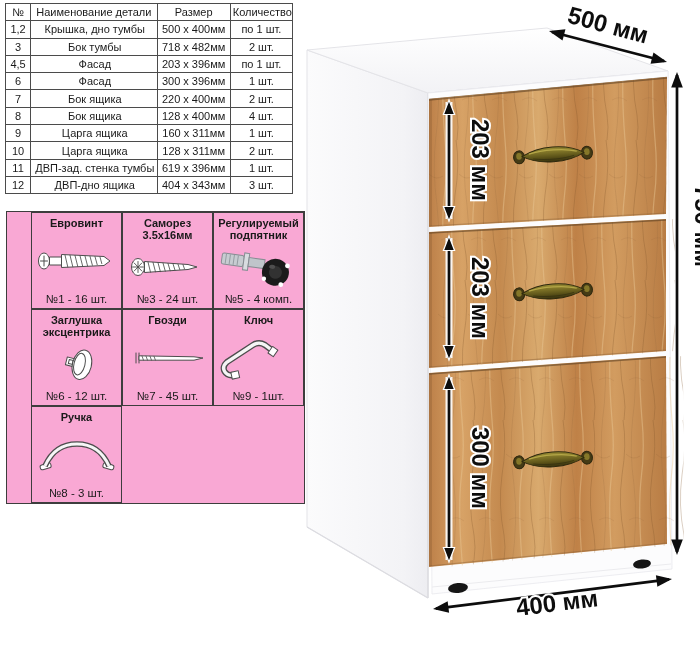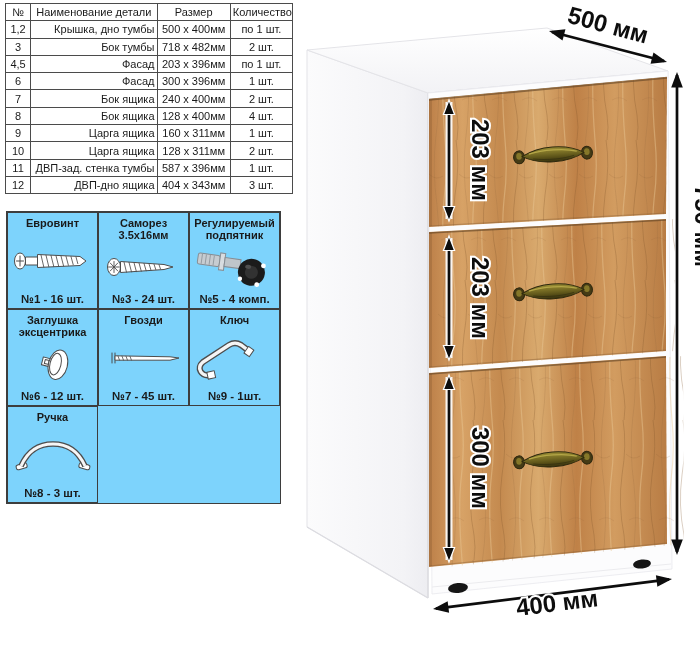--- a/index.html
+++ b/index.html
@@ -2,32 +2,32 @@
 <html><head>
 <meta charset="utf-8">
 <style>
   html,body{margin:0;padding:0;background:#fff;}
   .canvas{position:relative;width:700px;height:648px;background:#ffffff;overflow:hidden;
           font-family:"Liberation Sans",sans-serif;color:#1a1a1a;}
   
   .parts{position:absolute;left:5px;top:3px;border-collapse:collapse;table-layout:fixed;width:288px;}
   .parts th,.parts td{border:1.5px solid #4b4b4b;font-size:11px;font-weight:400;
           height:16.3px;padding:0 2px;text-align:center;white-space:nowrap;overflow:hidden;}
-  .parts td.nm{text-align:right;padding-left:4px;}
+  .parts td.nm{text-align:center;padding-left:4px;}
   .c-no{width:25px}.c-name{width:126px}.c-size{width:73px}.c-qty{width:62px}
   
   .hw{position:absolute;left:6px;top:211px;width:273px;height:291px;display:grid;
       grid-template-columns:repeat(3,1fr);grid-template-rows:repeat(3,1fr);
-      border:1.4px solid #3d3d3d;background:#7dd3fc;}
+      border:1.4px solid #3d3d3d;background:#f9a8d4;padding-left:24px;}
   .hw-cell{border:1.4px solid #3d3d3d;display:flex;flex-direction:column;align-items:center;
       justify-content:space-between;padding:4px 2px 3px 2px;min-height:0;}
   .hw-name{font-size:11px;font-weight:bold;text-align:center;line-height:1.12;}
   .hw-icon{flex:1;display:flex;align-items:center;justify-content:center;min-height:0;width:100%;}
   .hw-icon svg{max-height:100%;}
-  .hw-count{font-size:11.5px;font-weight:bold;text-align:center;}
+  .hw-count{font-size:11.5px;font-weight:normal;text-align:center;}
   
   .cab{position:absolute;left:0;top:0;}
   .dimlabel{font-family:"Liberation Sans",sans-serif;font-size:24px;font-weight:bold;
       fill:#0d0d0d;stroke:#ffffff;stroke-width:4px;paint-order:stroke;text-anchor:middle;}
   .dimline{stroke:#0d0d0d;stroke-width:2.7px;}
   .dimcase{stroke:#ffffff;stroke-width:7px;opacity:.9;}
   .ic{stroke:#4d4d4d;stroke-width:1;fill:none;stroke-linecap:round;stroke-linejoin:round;}
   .icf{stroke:#4d4d4d;stroke-width:1;fill:#ffffff;stroke-linejoin:round;}
 </style>
 </head>
@@ -69,21 +69,21 @@
         </tr>
     <tr>
           <td>6</td>
           <td class="nm">Фасад</td>
           <td>300 х 396мм</td>
           <td>1 шт.</td>
         </tr>
     <tr>
           <td>7</td>
           <td class="nm">Бок ящика</td>
-          <td>240 х 400мм</td>
+          <td>220 х 400мм</td>
           <td>2 шт.</td>
         </tr>
     <tr>
           <td>8</td>
           <td class="nm">Бок ящика</td>
           <td>128 х 400мм</td>
           <td>4 шт.</td>
         </tr>
     <tr>
           <td>9</td>
@@ -93,21 +93,21 @@
         </tr>
     <tr>
           <td>10</td>
           <td class="nm">Царга ящика</td>
           <td>128 х 311мм</td>
           <td>2 шт.</td>
         </tr>
     <tr>
           <td>11</td>
           <td class="nm">ДВП-зад. стенка тумбы</td>
-          <td>587 х 396мм</td>
+          <td>619 х 396мм</td>
           <td>1 шт.</td>
         </tr>
     <tr>
           <td>12</td>
           <td class="nm">ДВП-дно ящика</td>
           <td>404 х 343мм</td>
           <td>3 шт.</td>
         </tr>
   </tbody>
     </table>

